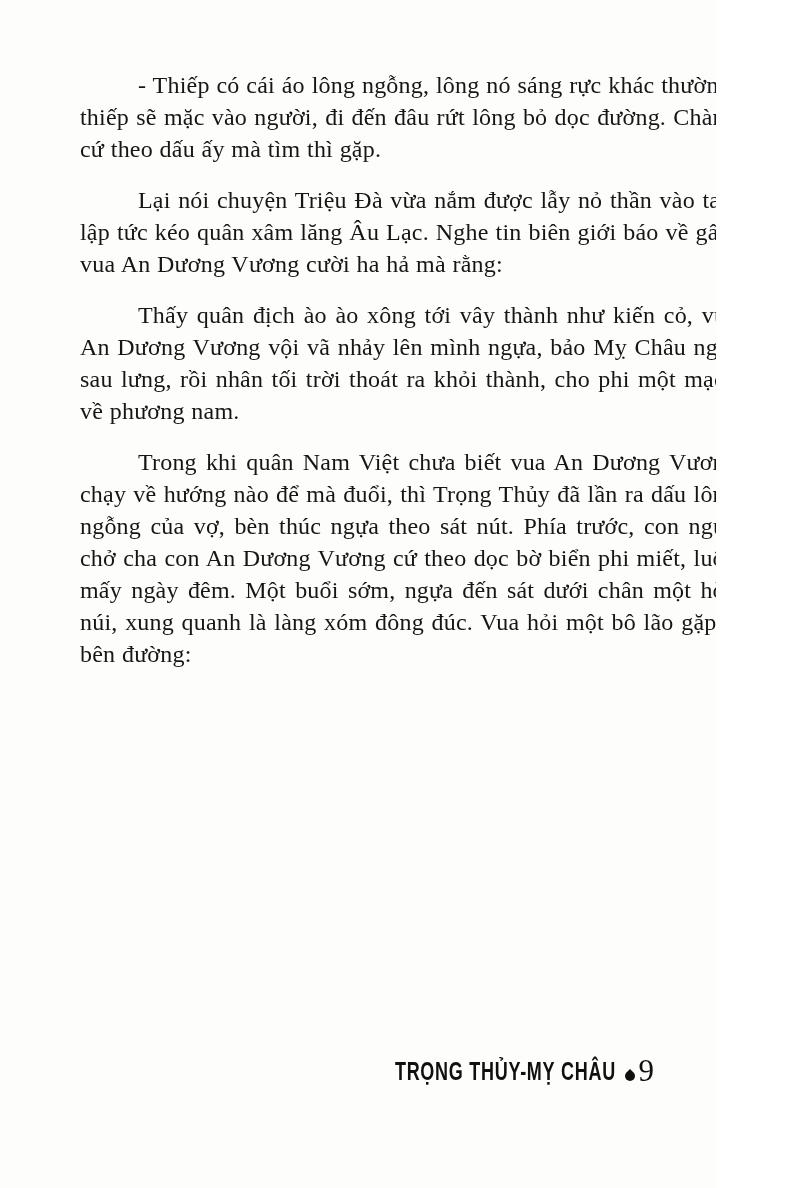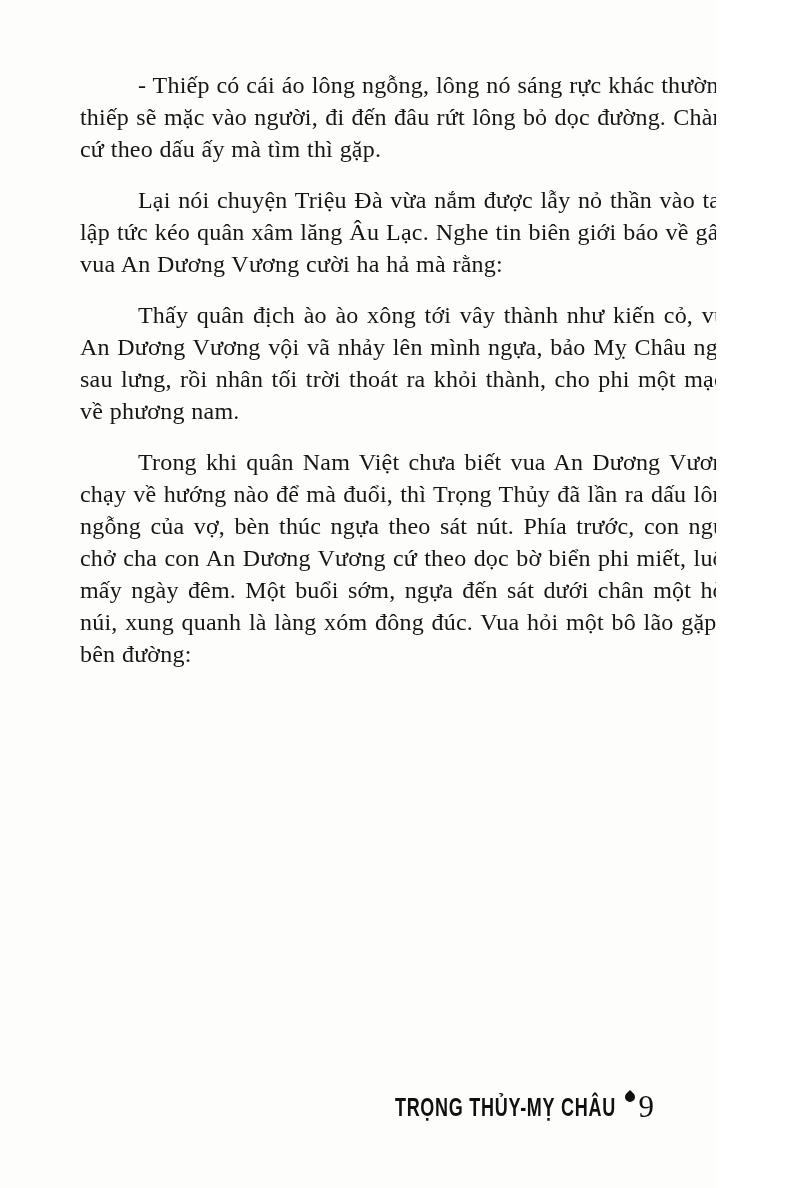--- a/index.html
+++ b/index.html
@@ -27,24 +27,24 @@
     font-size: 24px;
     line-height: 32px;
     color: #161616;
     text-align: justify;
     text-indent: 58px;
     letter-spacing: 0.2px;
     word-spacing: 0.5px;
   }
   .footer {
     position: absolute;
-    top: 1092px;
+    top: 1056px;
     right: 62px;
     display: flex;
-    align-items: flex-start;
+    align-items: flex-end;
     color: #101010;
   }
   .running-title {
     display: inline-block;
     font-family: "Liberation Sans", sans-serif;
     font-weight: 700;
     font-size: 25px;
     line-height: 30px;
     letter-spacing: 1px;
     transform: scaleX(0.72);

